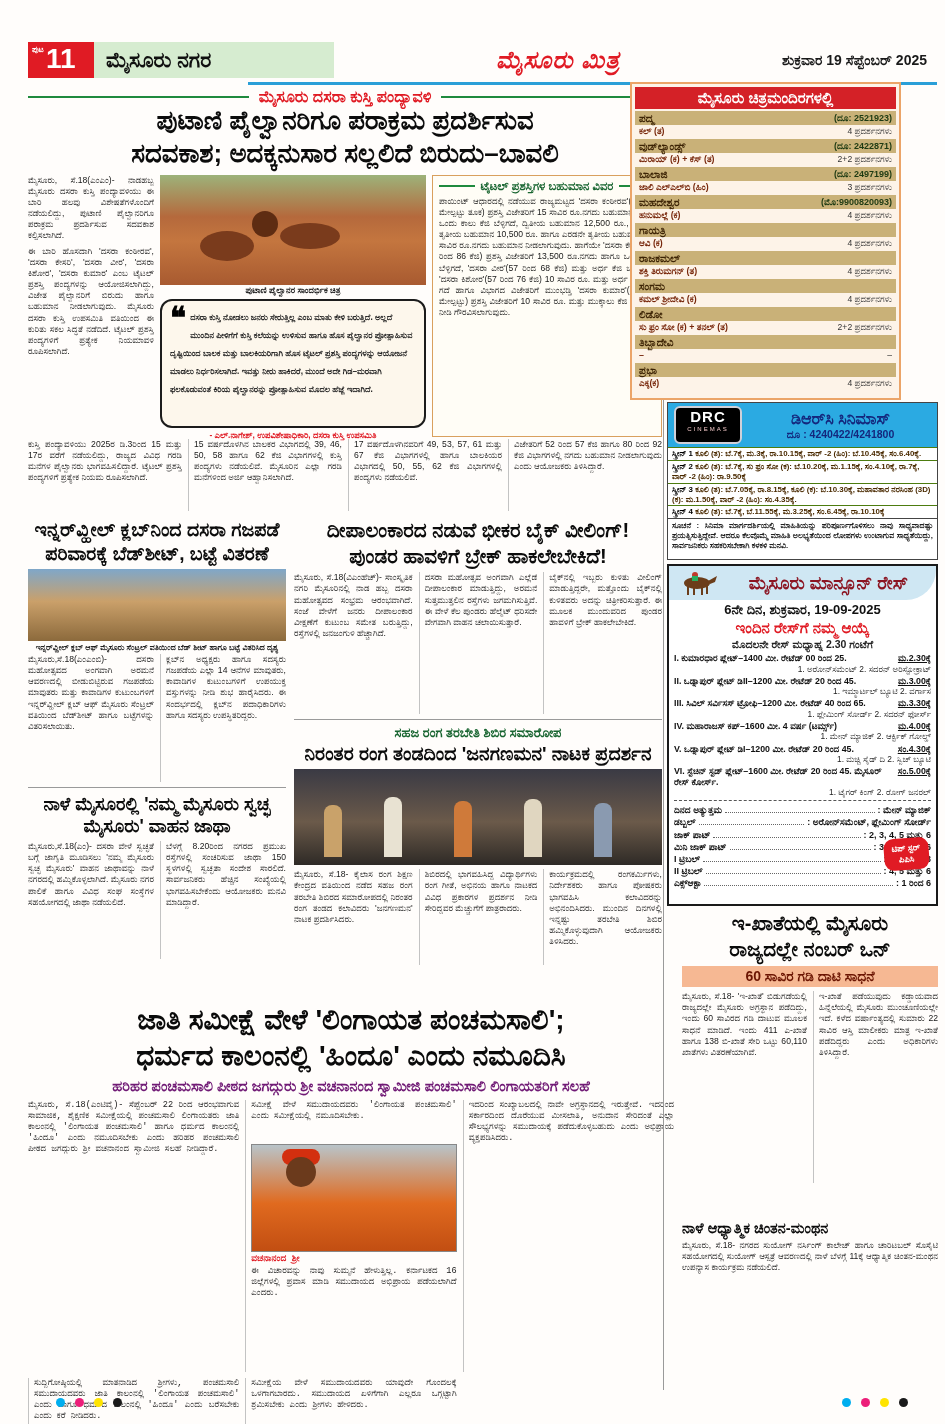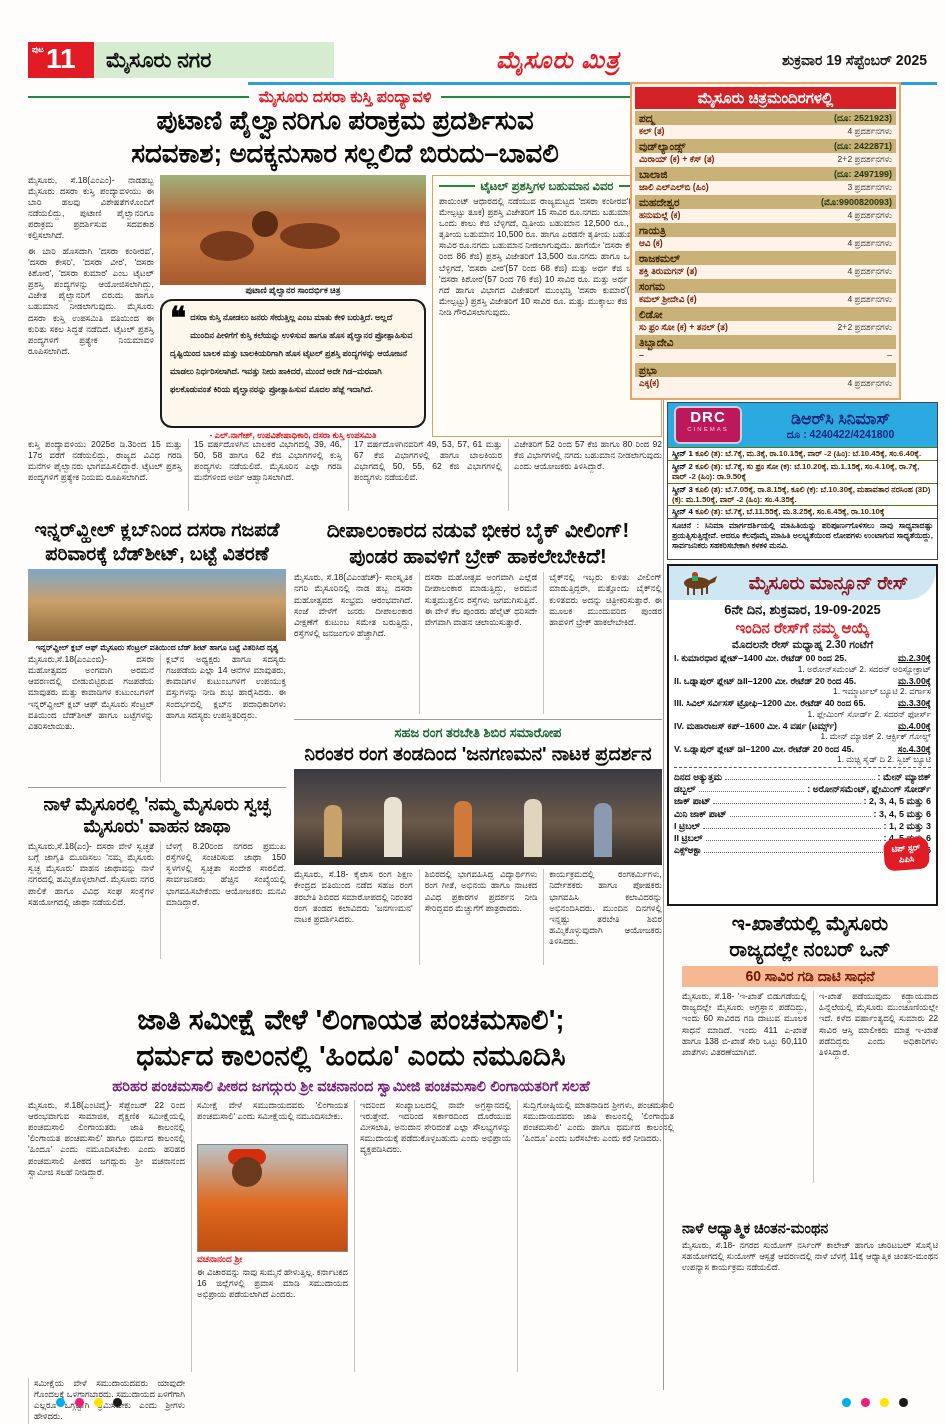--- a/index.html
+++ b/index.html
@@ -50,38 +50,38 @@
   .c2{grid-template-columns:1fr 1fr;}
   .c3{grid-template-columns:1fr 1fr 1fr;}
   .midright{top:518px;left:294px;width:368px;height:478px;}
   .midright h2{font-size:20px;line-height:1.28;}
   .dkick{font-size:13px;font-weight:bold;color:#17642f;text-align:center;margin:2px 0;}
   .dhead{font-size:19px;font-weight:bold;text-align:center;color:#0c0c0c;margin:0 0 4px 0;}
   
   .caste{top:1002px;left:28px;width:646px;height:388px;}
   .caste h1{margin:0;font-size:28px;line-height:1.3;text-align:center;color:#0b0b0b;}
   .caste .sub{font-size:14.5px;font-weight:bold;color:#701a75;text-align:center;margin:3px 0 5px 0;}
-  .castegrid{grid-template-columns:1fr 1fr 1fr 1fr;height:272px;}
+  .castegrid{grid-template-columns:1fr 1fr 1fr;height:272px;font-family:Liberation Mono, monospace;}
   .portrait{height:106px;background:linear-gradient(180deg,#b9c4c9 0%,#e06a1f 55%,#c24e12 100%);position:relative;border:1px solid #888;}
   .portrait .head{position:absolute;top:12px;left:34px;width:30px;height:30px;border-radius:50%;background:#6b3a1c;}
   .portrait .turban{position:absolute;top:4px;left:30px;width:38px;height:16px;border-radius:8px;background:#d32f0f;}
   .pcap{font-size:9px;font-weight:bold;color:#e01b24;margin:2px 0;}
   
   .vdiv{top:84px;left:663px;width:1px;height:1306px;background:#9a9a9a;}
   .cinema{top:82px;left:630px;width:271px;height:318px;border:2px solid #eba468;background:#fdf3e8;padding:3px;box-sizing:border-box;}
   .cinehead{background:#d42127;color:#fff;font-size:15px;font-weight:bold;text-align:center;padding:2px 0;margin-bottom:2px;}
   .trow{background:#c9b178;display:flex;justify-content:space-between;align-items:center;padding:0 4px;height:14px;margin-top:2px;}
   .trow .tn{font-size:10.5px;font-weight:bold;color:#3d2405;}
   .trow .tp{font-size:9px;font-weight:bold;color:#1d3a12;}
   .frow{display:flex;justify-content:space-between;align-items:center;padding:0 4px;height:12px;}
   .frow .fn{font-size:8.8px;font-weight:bold;color:#77260a;}
   .frow .fs{font-size:8.6px;color:#333;}
   .drc{top:402px;left:667px;width:271px;height:158px;box-sizing:border-box;border:1px solid #444;background:#fff;}
   .drchead{background:#2baae2;height:44px;display:flex;align-items:center;padding:3px 6px;gap:8px;box-sizing:border-box;}
-  .drclogo{width:64px;height:34px;background:#be185d;border-radius:6px;color:#fff;text-align:center;flex:none;border:2px solid #d0d0d8;}
+  .drclogo{width:64px;height:34px;background:#000000;border-radius:6px;color:#fff;text-align:center;flex:none;border:2px solid #d0d0d8;}
   .drclogo .l1{font-size:15px;font-weight:bold;letter-spacing:1px;line-height:18px;}
   .drclogo .l2{font-size:6px;color:#f2c7c7;letter-spacing:2px;}
   .drctitle{flex:1;text-align:center;}
   .drctitle .n{font-size:16px;font-weight:bold;color:#14277d;}
   .drctitle .p{font-size:10.5px;font-weight:bold;color:#14277d;}
   .screen{border-top:1px solid #4d7c0f;padding:1px 4px;font-size:7.9px;line-height:1.25;color:#4a2a00;font-weight:bold;overflow:hidden;}
   .screen b{color:#000;}
   .drcnote{border-top:1px solid #444;padding:2px 4px;font-size:7.8px;line-height:1.25;font-weight:bold;color:#222;text-align:justify;overflow:hidden;height:34px;}
   .race{top:564px;left:667px;width:271px;height:342px;box-sizing:border-box;border:2px solid #1a1a1a;background:#fff;padding:2px 5px;}
   .racehead{background:#cfe7f3;border-radius:0 0 30px 0;display:flex;align-items:center;gap:6px;height:34px;margin:-2px -5px 2px -5px;padding:0 6px;}
@@ -409,20 +409,27 @@
         </div>
         <div class="r2">1. ಮೇನ್ ಮ್ಯಾಜಿಕ್  2. ಆರ್ಕ್ಟಿಕ್ ಗೋಲ್ಡ್</div>
       </div>
     <div>
         <div class="r1">
           <span class="nm"><b>V.</b> <span>ಒಡ್ನಾಪುರ್ ಪ್ಲೇಟ್ ಡಿI–1200 ಮೀ. ರೇಟೆಡ್ 20 ರಿಂದ 45.</span></span>
           <span class="tm">ಸಂ.4.30ಕ್ಕೆ</span>
         </div>
         <div class="r2">1. ಮಚ್ಚಿ ಸೈಡ್ ದಿ  2. ಸ್ವಿಚ್ ಬ್ಯೂಟಿ</div>
       </div>
+    <div>
+        <div class="r1">
+          <span class="nm"><b>VI.</b> <span>ಸ್ಟೆಚಿನ್ ಸ್ಟಡ್ ಪ್ಲೇಟ್–1600 ಮೀ. ರೇಟೆಡ್ 20 ರಿಂದ 45. ಮೈಸೂರ್ ರೇಸ್ ಕೋರ್ಸ್.</span></span>
+          <span class="tm">ಸಂ.5.00ಕ್ಕೆ</span>
+        </div>
+        <div class="r2">1. ಟೈಗರ್ ಕಿಂಗ್  2. ರೋಗ್ ಜನರಲ್</div>
+      </div>
     <div class="betdash"></div>
     <div class="bet">
         <span class="bl">ದಿನದ ಅತ್ಯುತ್ತಮ</span>
         <span class="dots"></span>
         <span class="bv">: ಮೇನ್ ಮ್ಯಾಜಿಕ್</span>
       </div>
     <div class="bet">
         <span class="bl">ಡಬ್ಬಲ್</span>
         <span class="dots"></span>
         <span class="bv">: ಅರೋನ್‌ಸಮೆಂಟ್, ಫ್ಲೇಮಿಂಗ್ ಸೋರ್ಡ್</span>

